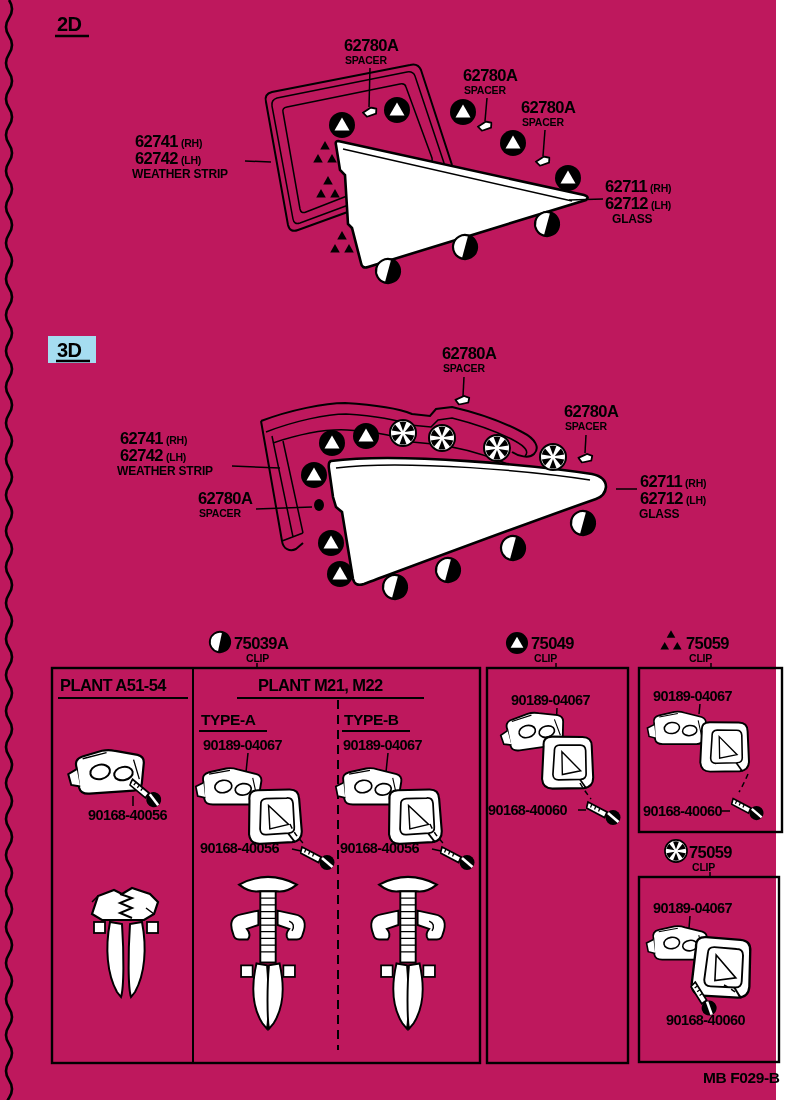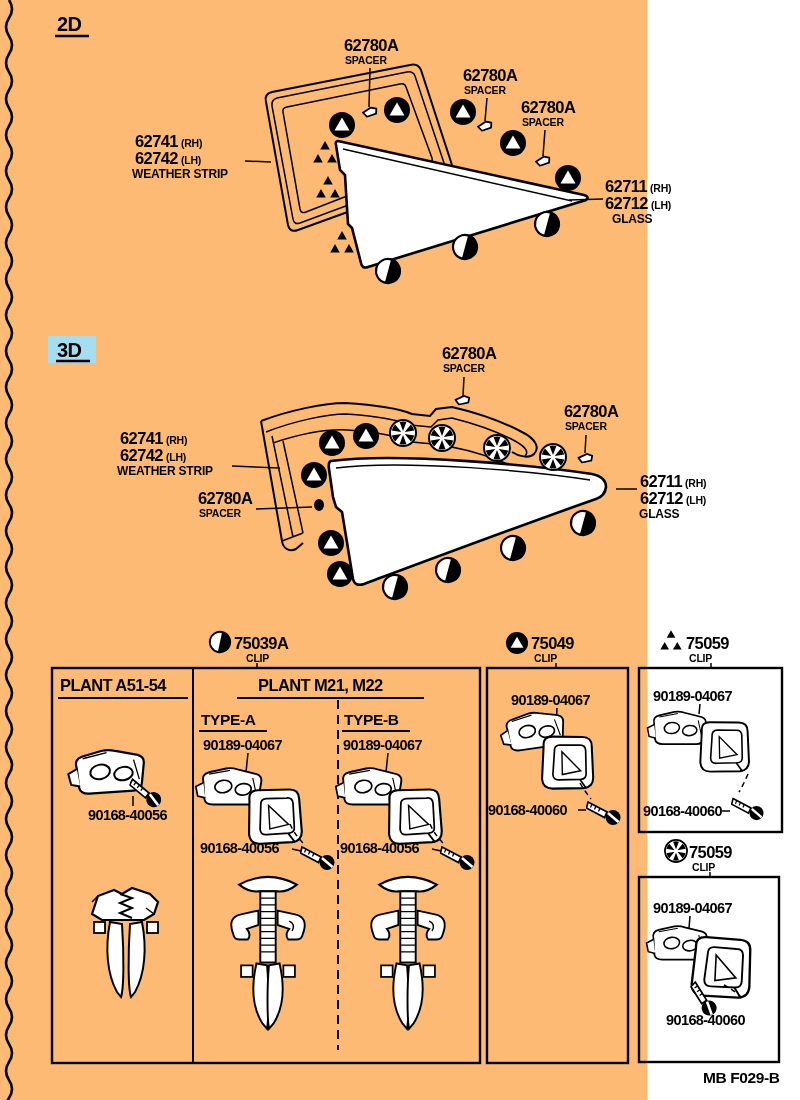--- a/index.html
+++ b/index.html
@@ -1,16 +1,16 @@
 <!DOCTYPE html>
 <html><head>
 <meta charset="utf-8">
 <style>
   html,body{margin:0;padding:0;background:#fff;}
-  #page{width:647px;height:1100px;position:relative;background:#fdba74;text-align:center;}
+  #page{width:776px;height:1100px;position:relative;background:#be185d;text-align:center;}
   svg{display:block;}
   text{font-family:"Liberation Sans","DejaVu Sans",sans-serif;font-weight:700;fill:#000;}
   .t20{font-size:20px;letter-spacing:-0.5px;}
   .t16{font-size:16.5px;letter-spacing:-0.6px;}
   .t15{font-size:15.5px;letter-spacing:-0.4px;}
   .t14{font-size:14.5px;letter-spacing:-0.6px;}
   .t12{font-size:12px;letter-spacing:-0.2px;}
   .t11{font-size:10.5px;letter-spacing:-0.2px;}
   .ln{stroke:#000;fill:none;stroke-width:2;}
   .ln3{stroke:#000;fill:none;stroke-width:2.6;}

